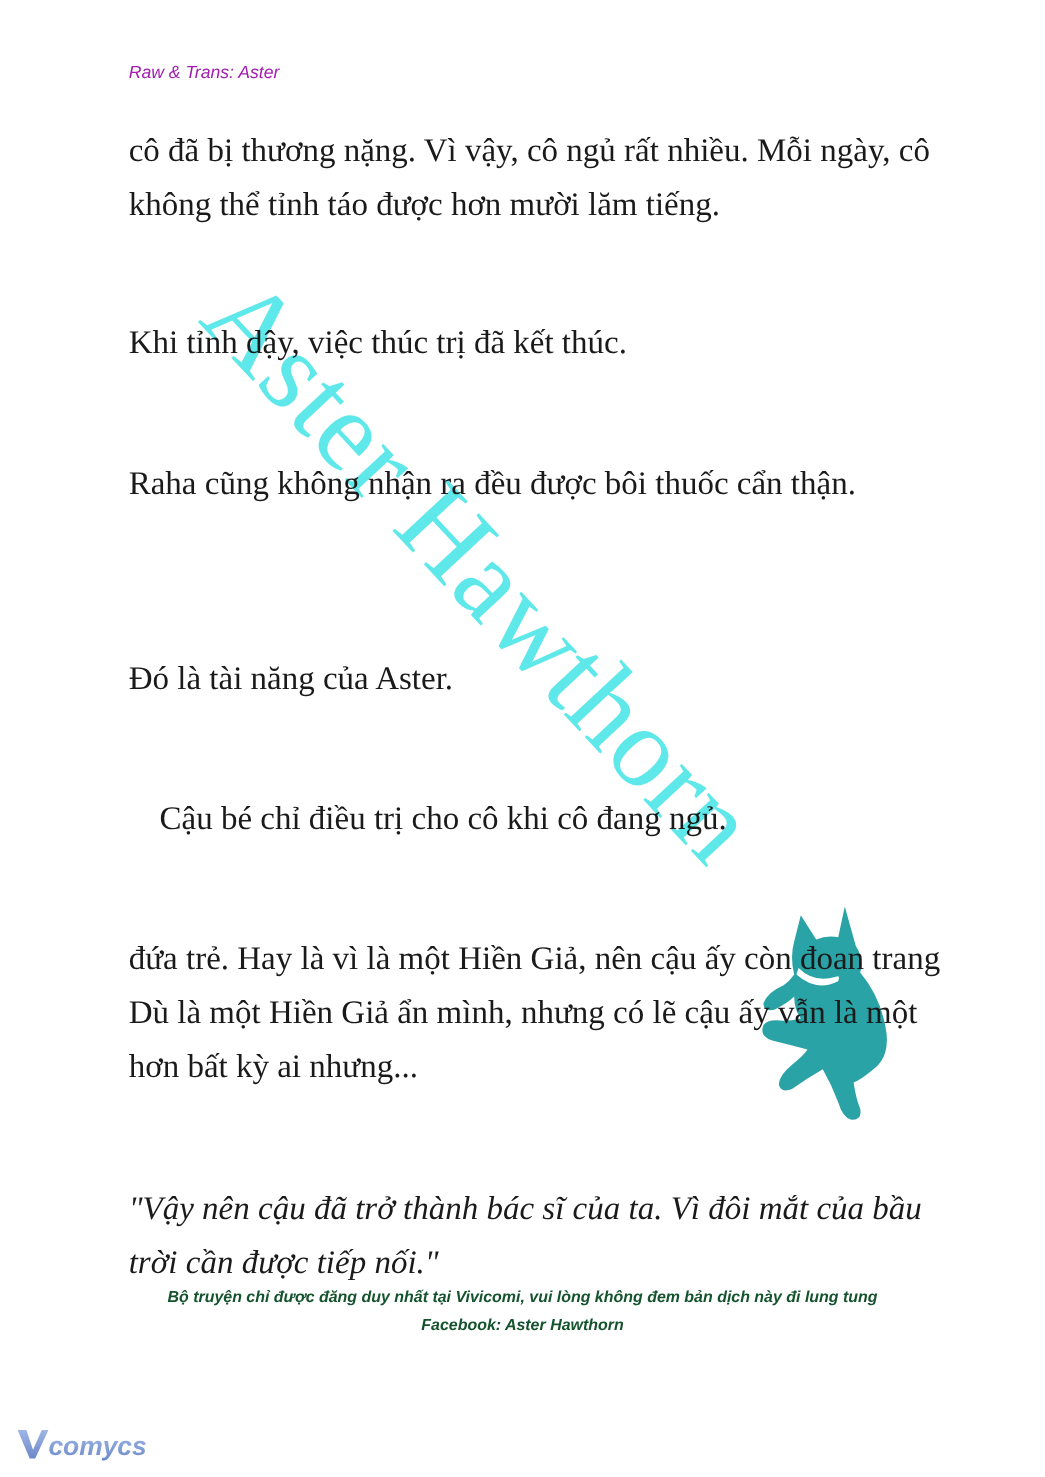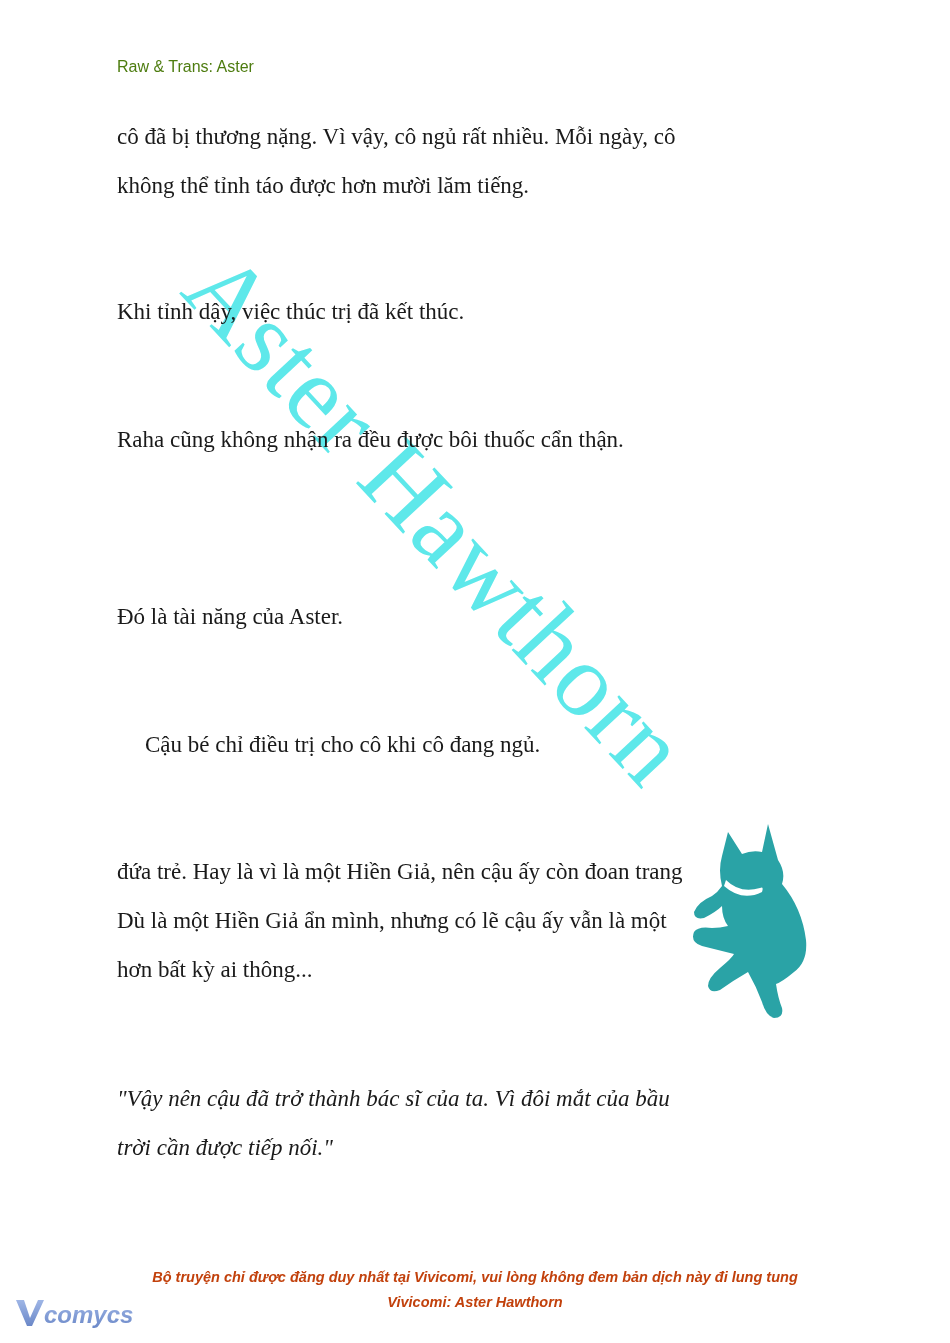--- a/index.html
+++ b/index.html
@@ -17,47 +17,48 @@
       position: absolute;
       inset: 0;
       background: #ffffff;
     }
     .header-credit {
       position: absolute;
       left: 117px;
       top: 58px;
       font-family: "Liberation Sans", sans-serif;
       font-size: 16px;
-      color: #4d7c0f;
+      color: #a21caf;
+      font-style: italic;
     }
     .para {
       position: absolute;
       left: 117px;
       font-family: "Liberation Serif", serif;
-      font-size: 23px;
+      font-size: 30px;
       line-height: 49px;
       color: #1a1a1a;
       white-space: nowrap;
       z-index: 3;
     }
     .para .line { display: block; }
     .para.italic { font-style: italic; }
 
     .footer-note {
       position: absolute;
       left: 0;
       width: 950px;
-      top: 1265px;
+      top: 1168px;
       text-align: center;
       font-family: "Liberation Sans", sans-serif;
       font-style: italic;
       font-weight: bold;
       font-size: 14.5px;
       line-height: 25px;
-      color: #c2410c;
+      color: #14532d;
       z-index: 3;
     }
     .footer-note .line { display: block; }
 
     .watermark {
       position: absolute;
       left: 95px;
       top: 545px;
       transform-origin: 0 0;
       transform: rotate(47deg);
@@ -112,21 +113,21 @@
     <span class="line">Đó là tài năng của Aster.</span>
   </div>
 
   <div class="para" style="top:720px;margin-left:28px;">
     <span class="line">Cậu bé chỉ điều trị cho cô khi cô đang ngủ.</span>
   </div>
 
   <div class="para" style="top:847px;">
     <span class="line">đứa trẻ. Hay là vì là một Hiền Giả, nên cậu ấy còn đoan trang</span>
     <span class="line">Dù là một Hiền Giả ẩn mình, nhưng có lẽ cậu ấy vẫn là một</span>
-    <span class="line">hơn bất kỳ ai thông...</span>
+    <span class="line">hơn bất kỳ ai nhưng...</span>
   </div>
 
   <div class="para italic" style="top:1074px;">
     <span class="line">"Vậy nên cậu đã trở thành bác sĩ của ta. Vì đôi mắt của bầu</span>
     <span class="line">trời cần được tiếp nối."</span>
   </div>
 
   <div class="watermark" style="left:248px; top:228px; transform: rotate(47deg); transform-origin: 0 0;">Aster Hawthorn</div>
 
   <svg class="cat" viewBox="0 0 120 200" xmlns="http://www.w3.org/2000/svg">
@@ -157,21 +158,21 @@
       Q 4 98 4 90
       Q 8 80 22 74
       Q 28 70 32 64
       Q 28 48 32 34
       Z"></path>
     <path fill="#ffffff" d="M 36 58 Q 50 72 70 66 Q 74 64 72 70 Q 52 80 34 64 Z"></path>
   </svg>
 
   <div class="footer-note">
     <span class="line">Bộ truyện chỉ được đăng duy nhất tại Vivicomi, vui lòng không đem bản dịch này đi lung tung</span>
-    <span class="line">Vivicomi: Aster Hawthorn</span>
+    <span class="line">Facebook: Aster Hawthorn</span>
   </div>
 
   <svg class="logo" viewBox="0 0 130 34" xmlns="http://www.w3.org/2000/svg">
     <defs>
       <linearGradient id="lg" x1="0" y1="0" x2="0" y2="1">
         <stop offset="0" stop-color="#9fb6e6"></stop>
         <stop offset="1" stop-color="#6b88c8"></stop>
       </linearGradient>
     </defs>
     <path d="M2 4 L10 4 L16 22 L24 4 L30 4 L18 30 L13 30 Z" fill="url(#lg)"></path>

